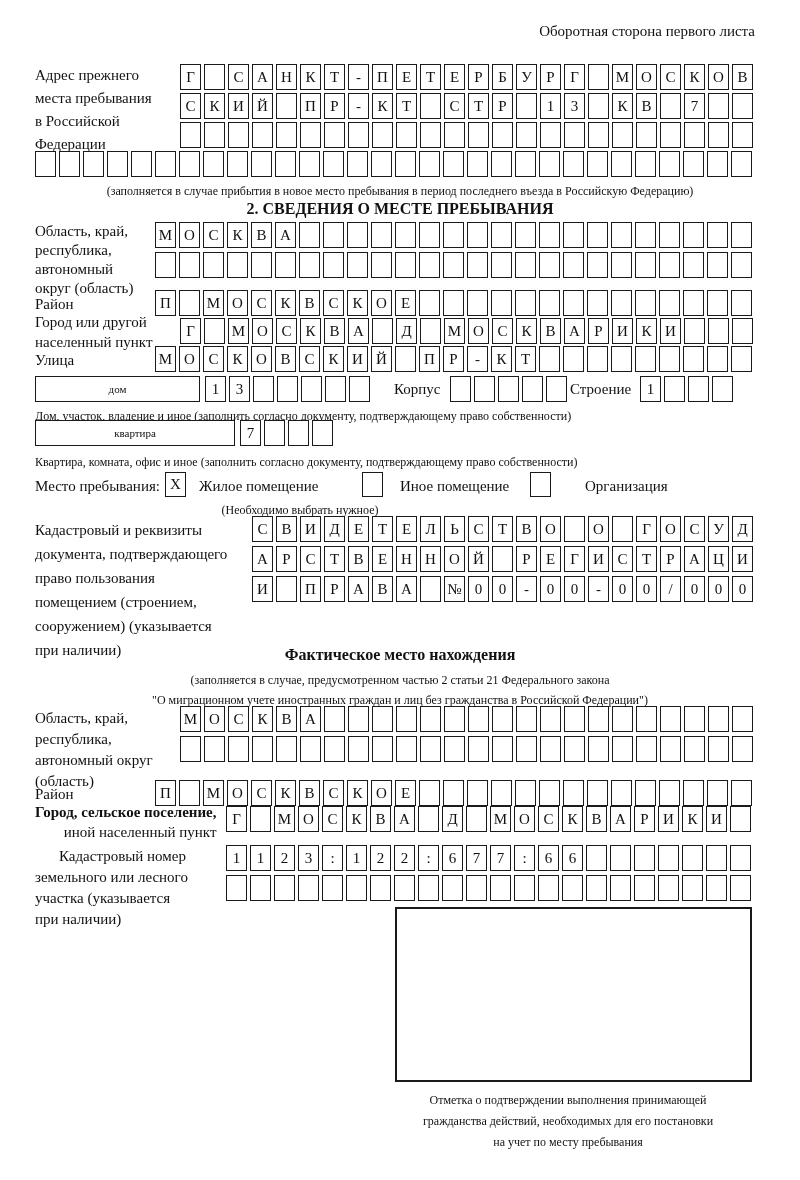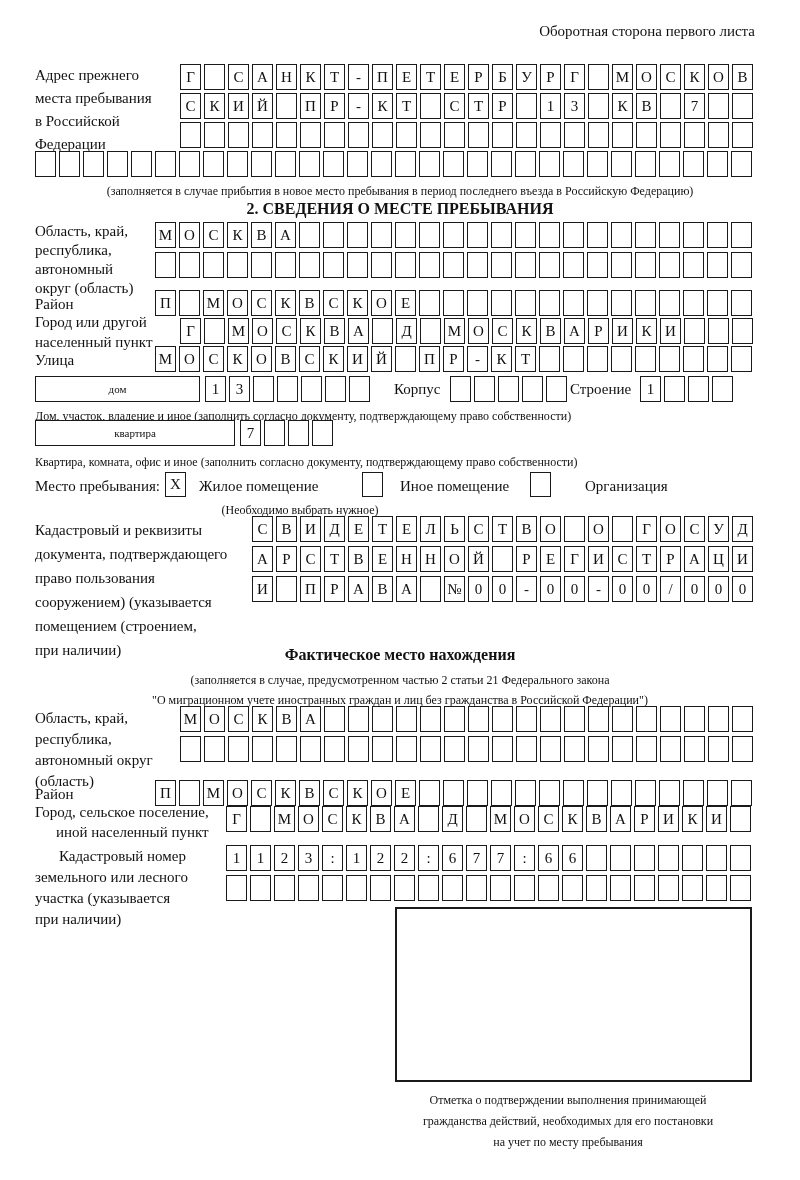--- a/index.html
+++ b/index.html
@@ -348,22 +348,22 @@
   <div class="abs checkbox" style="left:362px;top:472px;"></div>
   <div class="abs lab" style="left:400px;top:475px;">Иное помещение</div>
   <div class="abs checkbox" style="left:530px;top:472px;"></div>
   <div class="abs lab" style="left:585px;top:475px;">Организация</div>
   <div class="abs note center" style="left:180px;top:500px;width:240px;">(Необходимо выбрать нужное)</div>
 
   <div class="abs" style="left:35px;top:518px;">
     <div class="lab" style="line-height:24px;">Кадастровый и реквизиты</div>
     <div class="lab" style="line-height:24px;">документа, подтверждающего</div>
     <div class="lab" style="line-height:24px;">право пользования</div>
+    <div class="lab" style="line-height:24px;">помещением (строением,</div>
     <div class="lab" style="line-height:24px;">сооружением) (указывается</div>
-    <div class="lab" style="line-height:24px;">помещением (строением,</div>
     <div class="lab" style="line-height:24px;">при наличии)</div>
   </div>
   <div class="abs cellrow" style="left:252px;top:516px;">
       <span class="cell">С</span>
       <span class="cell">В</span>
       <span class="cell">И</span>
       <span class="cell">Д</span>
       <span class="cell">Е</span>
       <span class="cell">Т</span>
       <span class="cell">Е</span>
@@ -515,21 +515,21 @@
       <span class="cell"></span>
       <span class="cell"></span>
       <span class="cell"></span>
       <span class="cell"></span>
       <span class="cell"></span>
       <span class="cell"></span>
       <span class="cell"></span>
     </div>
 
   <div class="abs" style="left:35px;top:802px;">
-    <div class="lab" style="line-height:20px;">Город, сельское поселение,</div>
+    <div class="lab" style="line-height:20px;font-weight:bold;">Город, сельское поселение,</div>
     <div class="lab" style="line-height:20px;text-align:right;">иной населенный пункт</div>
   </div>
   <div class="abs cellrow" style="left:226px;top:806px;">
       <span class="cell">Г</span>
       <span class="cell"></span>
       <span class="cell">М</span>
       <span class="cell">О</span>
       <span class="cell">С</span>
       <span class="cell">К</span>
       <span class="cell">В</span>

